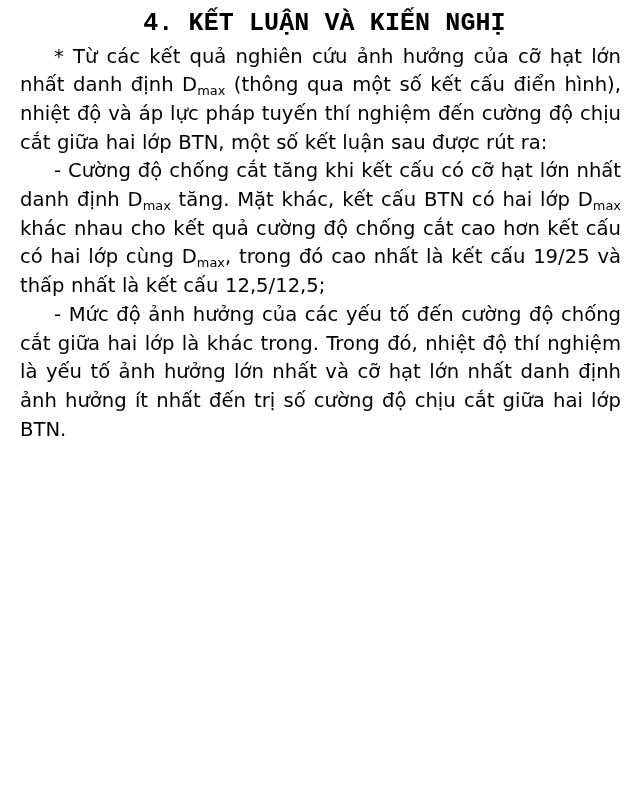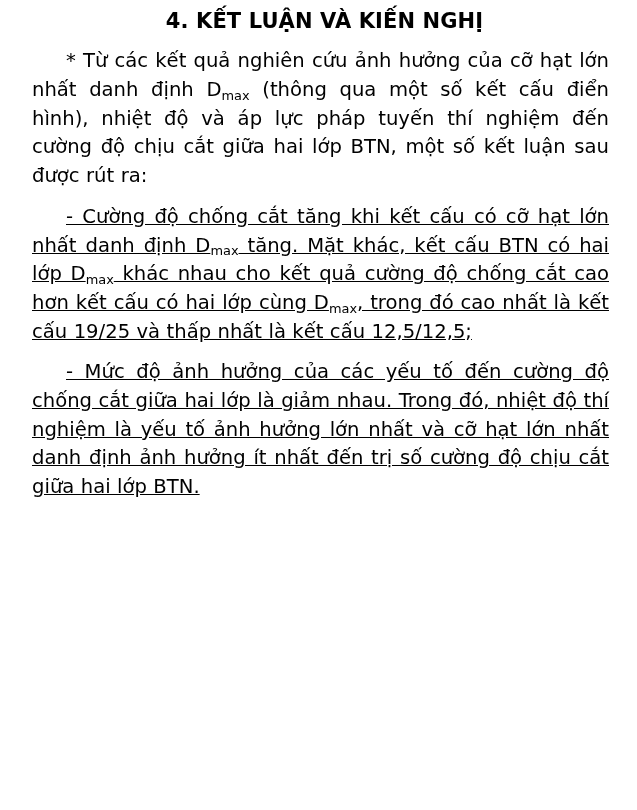--- a/index.html
+++ b/index.html
@@ -14,41 +14,41 @@
     color: #000000;
   }
   .page {
     width: 637px;
     height: 810px;
     box-sizing: border-box;
     padding: 8px 16px 0 20px;
     overflow: hidden;
   }
   .heading {
-    font-size: 21px;
+    font-size: 25px;
     font-weight: bold;
     text-align: center;
     letter-spacing: 0.1px;
     margin: 0 0 2px 0;
     line-height: 1.3;
     padding-left: 8px;
+    font-family: Liberation Mono, monospace;
   }
   .para {
     font-size: 19.6px;
     line-height: 1.465;
     text-align: justify;
     text-justify: inter-word;
-    margin: 12px;
+    margin: 0;
     padding: 0;
     text-indent: 34px;
     word-spacing: 0.2px;
   }
   .para + .para {
     margin-top: 0px;
-    text-decoration: underline;
   }
   sub {
     font-size: 0.66em;
     vertical-align: baseline;
     position: relative;
     top: 0.3em;
   }
   sup {
     font-size: 0.66em;
     vertical-align: baseline;
@@ -57,15 +57,15 @@
   }
 </style>
 </head>
 <body>
 
 <div class="page">
   <h1 class="heading">4. KẾT LUẬN VÀ KIẾN NGHỊ</h1>
   <div id="body-container">
       <p class="para">* Từ các kết quả nghiên cứu ảnh hưởng của cỡ hạt lớn nhất danh định D<sub>max</sub> (thông qua một số kết cấu điển hình), nhiệt độ và áp lực pháp tuyến thí nghiệm đến cường độ chịu cắt giữa hai lớp BTN, một số kết luận sau được rút ra:</p>
       <p class="para">- Cường độ chống cắt tăng khi kết cấu có cỡ hạt lớn nhất danh định D<sub>max</sub> tăng. Mặt khác, kết cấu BTN có hai lớp D<sub>max</sub> khác nhau cho kết quả cường độ chống cắt cao hơn kết cấu có hai lớp cùng D<sub>max</sub>, trong đó cao nhất là kết cấu 19/25 và thấp nhất là kết cấu 12,5/12,5;</p>
-      <p class="para">- Mức độ ảnh hưởng của các yếu tố đến cường độ chống cắt giữa hai lớp là giảm nhau. Trong đó, nhiệt độ thí nghiệm là yếu tố ảnh hưởng lớn nhất và cỡ hạt lớn nhất danh định ảnh hưởng ít nhất đến trị số cường độ chịu cắt giữa hai lớp BTN.</p>
+      <p class="para">- Mức độ ảnh hưởng của các yếu tố đến cường độ chống cắt giữa hai lớp là khác trong. Trong đó, nhiệt độ thí nghiệm là yếu tố ảnh hưởng lớn nhất và cỡ hạt lớn nhất danh định ảnh hưởng ít nhất đến trị số cường độ chịu cắt giữa hai lớp BTN.</p>
     </div>
 </div>
 
 </body></html>

